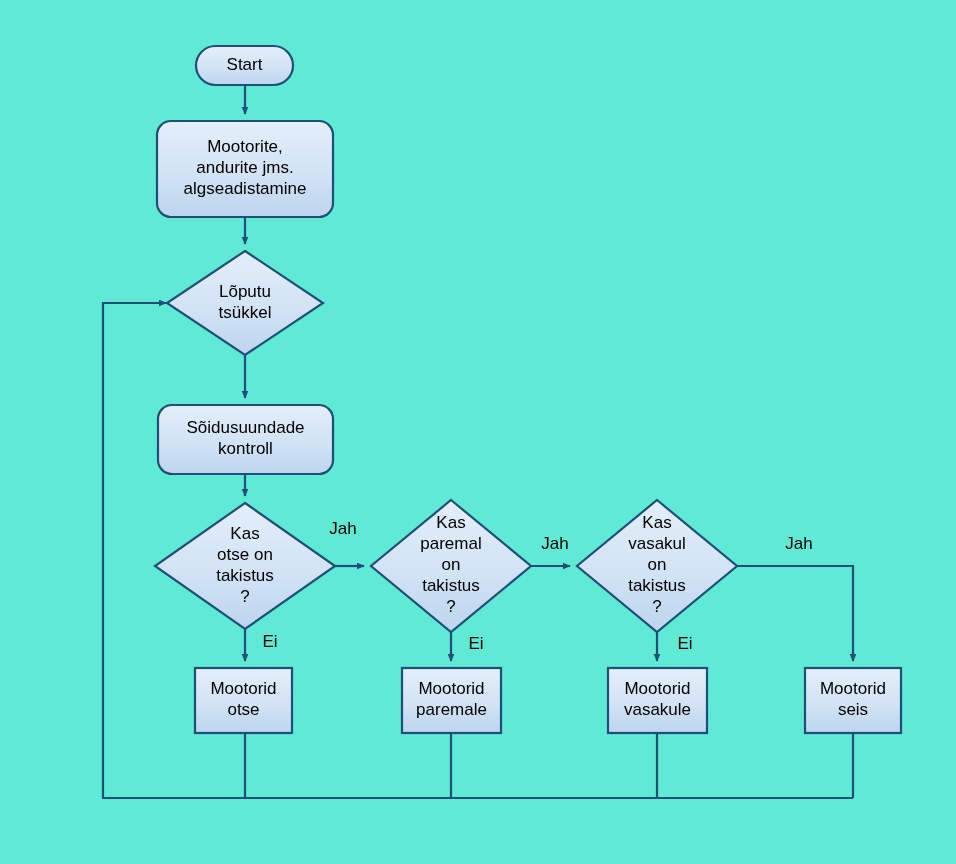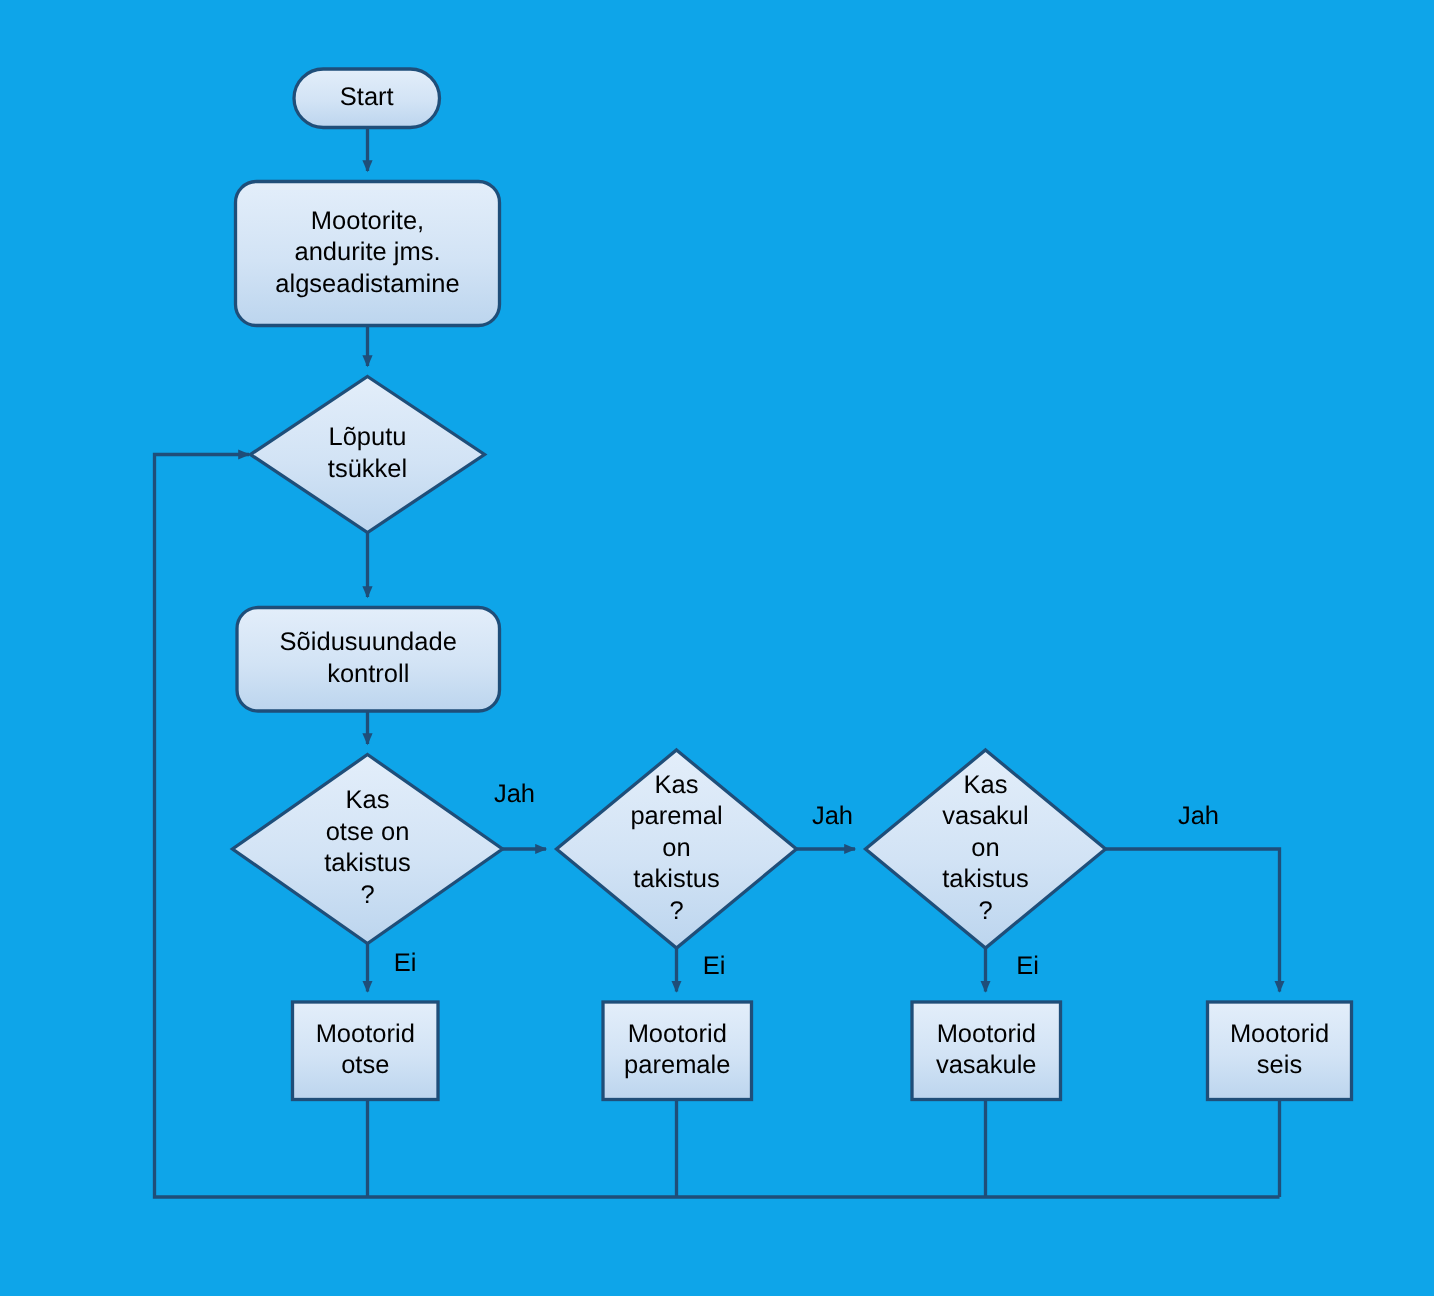--- a/index.html
+++ b/index.html
@@ -10,21 +10,21 @@
   body {
     width: 956px;
     height: 864px;
     font-family: "Liberation Sans", sans-serif;
     overflow: hidden;
   }
   #flowchart-root {
     position: relative;
     width: 956px;
     height: 864px;
-    background: #0ea5e9;
+    background: #5eead4;
   }
   svg.fc {
     display: block;
     width: 956px;
     height: 864px;
   }
   .node-text {
     font-family: "Liberation Sans", sans-serif;
     font-size: 17px;
     fill: #000000;

